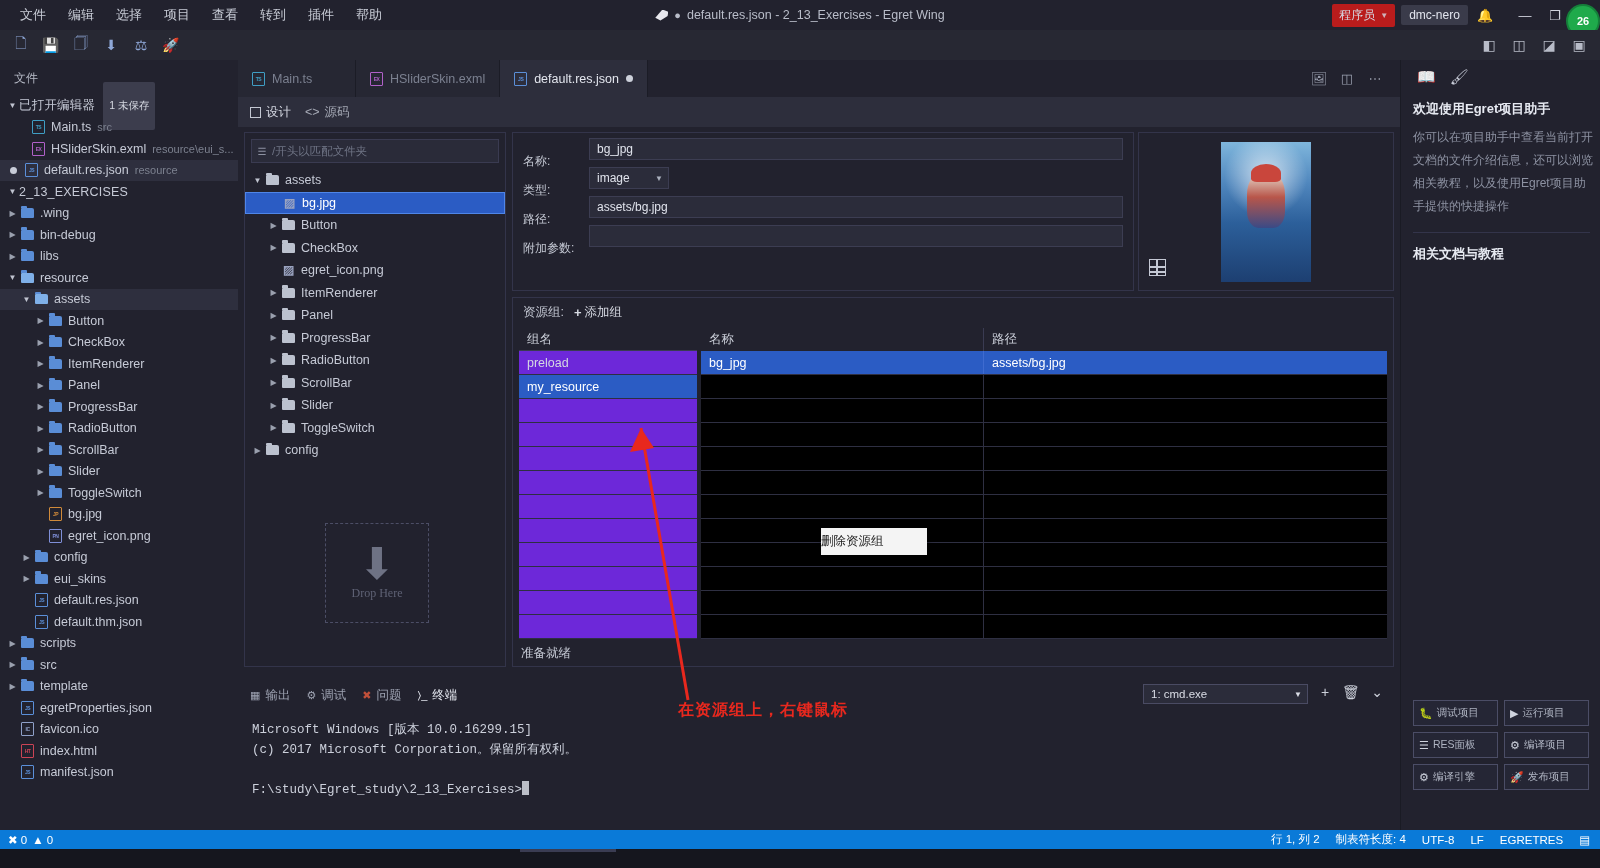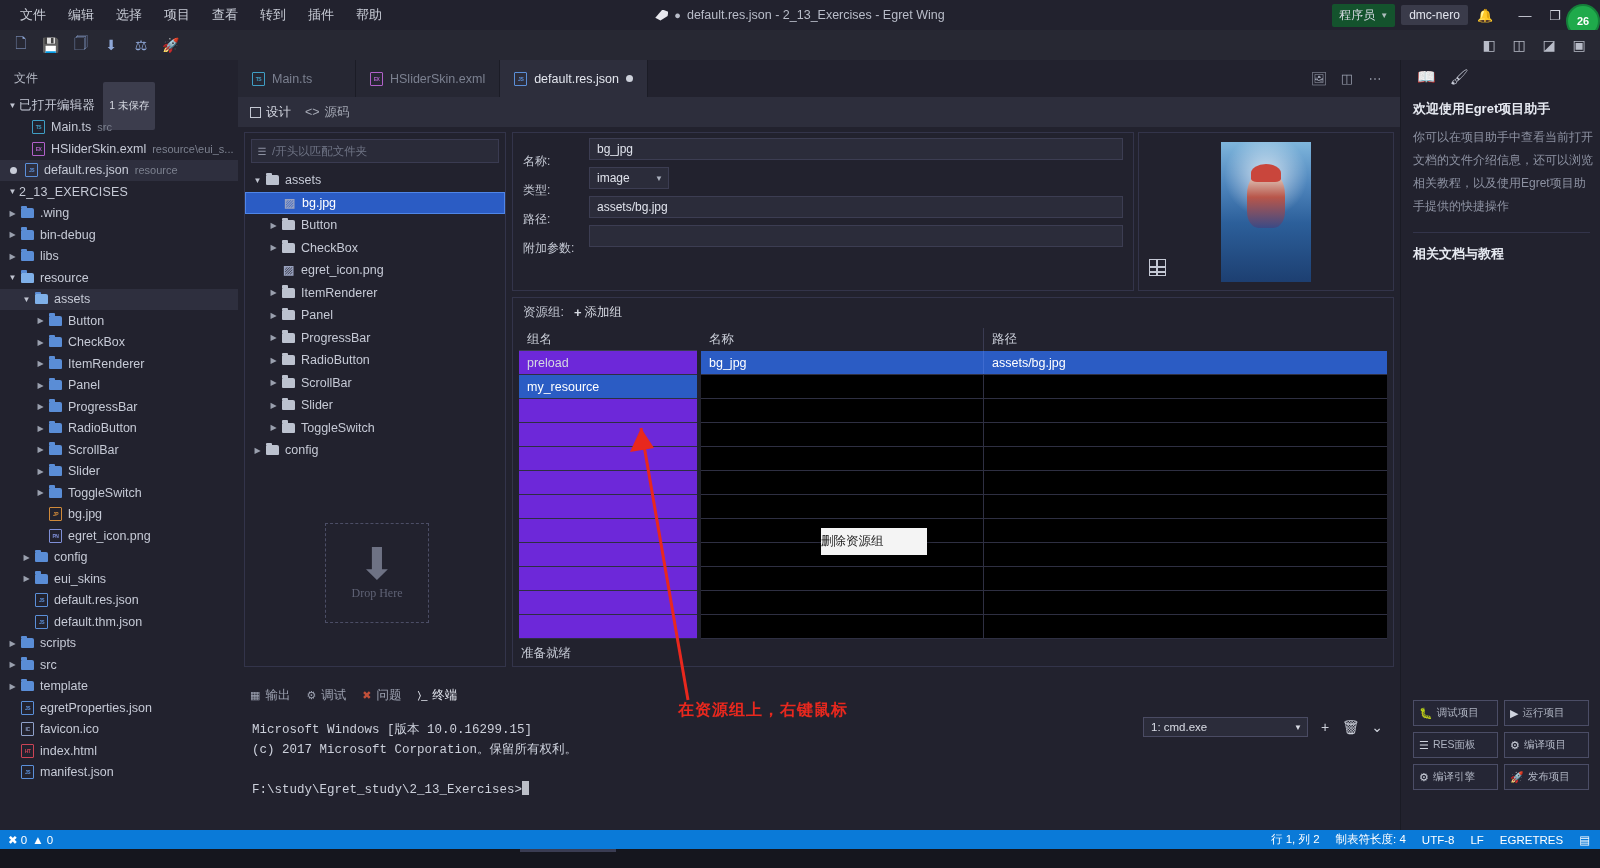--- a/index.html
+++ b/index.html
@@ -34,21 +34,21 @@
   .egret-logo {
     width: 13px; height: 11px;
     background: #e8e8ee;
     clip-path: polygon(0% 75%, 55% 0%, 100% 20%, 95% 60%, 40% 100%);
   }
   .title-right {
     position: absolute; right: 0; top: 0; height: 30px;
     display: flex; align-items: center; gap: 0px;
   }
   .user-chip {
-    background: #14532d; color: #d5d8e2; font-size: 12px;
+    background: #b91c1c; color: #d5d8e2; font-size: 12px;
     padding: 3px 7px; margin-right: 6px; border-radius: 2px;
     display: flex; align-items: center; gap: 5px;
   }
   .user-chip .caret { font-size: 8px; opacity: .8; }
   .name-chip {
     background: #3a3b4a; color: #e2e5ee; font-size: 12px;
     padding: 3px 8px; margin-right: 10px; border-radius: 2px;
   }
   .bell { font-size: 13px; color: #d0d3dd; margin-right: 16px; }
   .winbtn {
@@ -285,21 +285,21 @@
   
   .bottom {
     position:absolute; left:238px; top:680px; width:1162px; height:150px;
     background:#22222e;
   }
   .btabs { display:flex; align-items:center; height:30px; padding-left:12px; gap:16px; }
   .btab { display:flex; align-items:center; gap:5px; font-size:12.5px; color:#9ea3b2; }
   .btab.active { color:#e6e9f1; }
   .btab .gi { font-size:11px; }
   .term-right {
-    position:absolute; right:14px; top:4px; display:flex; align-items:center; gap:8px;margin-top:33px;
+    position:absolute; right:14px; top:4px; display:flex; align-items:flex-start; gap:8px;
   }
   .term-select {
     width:165px; height:20px; background:#2b2c3a; border:1px solid #4a4b63;
     display:flex; align-items:center; justify-content:space-between;
     padding:0 5px 0 7px; font-size:11.5px; color:#dadde6;
   }
   .term-select .caret { font-size:8px; }
   .term-ico { font-size:14px; color:#cdd1db; width:18px; text-align:center; }
   .term-body {
     padding:10px 0 0 14px;

